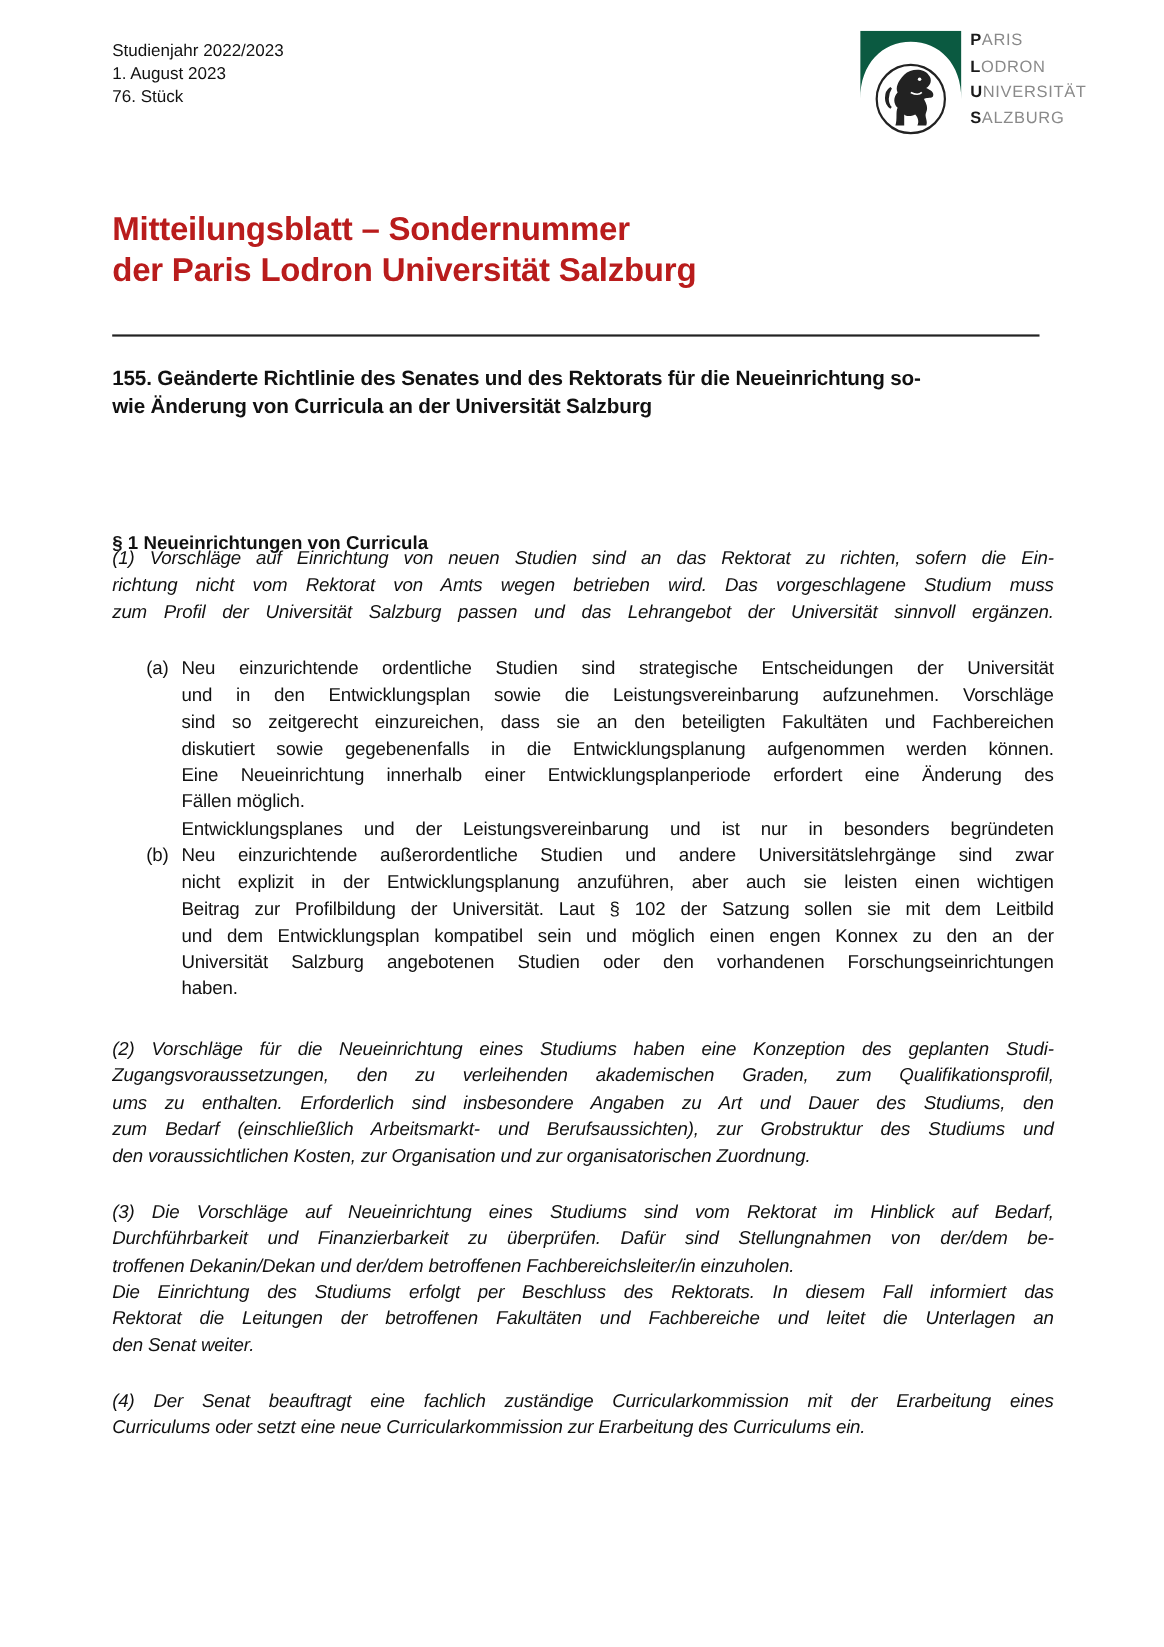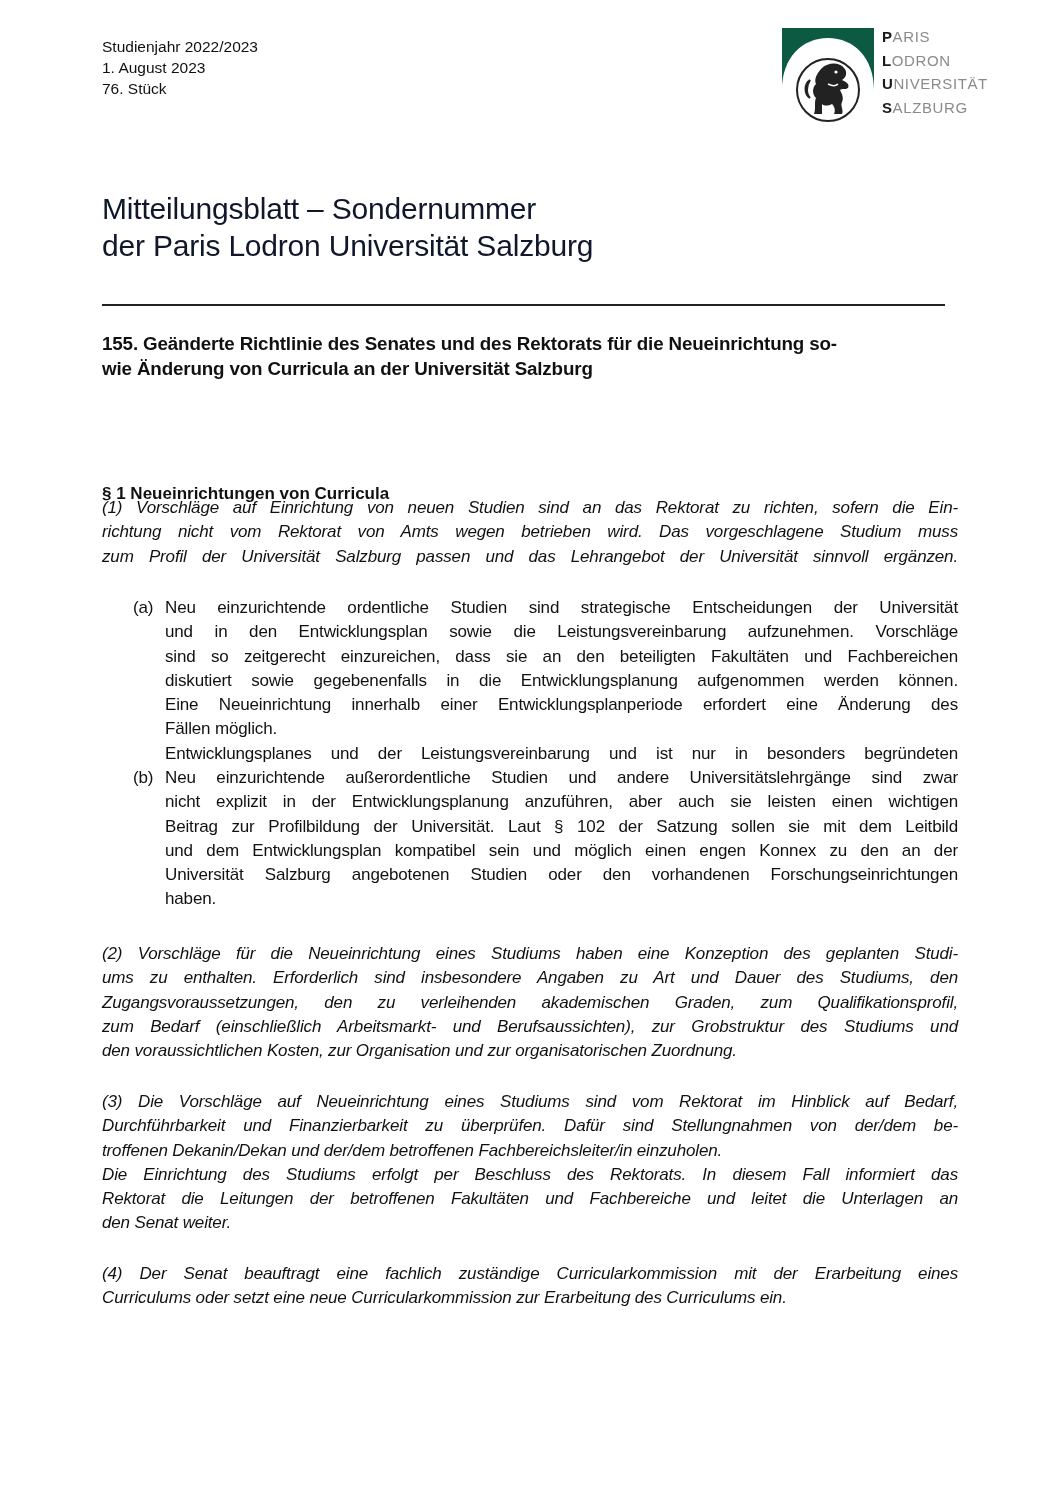--- a/index.html
+++ b/index.html
@@ -52,23 +52,23 @@
       color: #1a1a1a;
       font-weight: bold;
     }
 
     .title {
       position: absolute;
       left: 102px;
       top: 190px;
       font-size: 30px;
       line-height: 37px;
-      font-weight: normal;
+      font-weight: bold;
       letter-spacing: -0.2px;
-      color: #0f172a;
+      color: #b91c1c;
     }
     .title div { white-space: nowrap; }
 
     .rule {
       position: absolute;
       left: 102px;
       top: 304px;
       width: 843px;
       height: 0;
       border-top: 2px solid #222;
@@ -211,22 +211,22 @@
     <span class="line">nicht explizit in der Entwicklungsplanung anzuführen, aber auch sie leisten einen wichtigen</span>
     <span class="line">Beitrag zur Profilbildung der Universität. Laut § 102 der Satzung sollen sie mit dem Leitbild</span>
     <span class="line">und dem Entwicklungsplan kompatibel sein und möglich einen engen Konnex zu den an der</span>
     <span class="line">Universität Salzburg angebotenen Studien oder den vorhandenen Forschungseinrichtungen</span>
     <span class="line last">haben.</span>
   </div>
 </div>
 
 <div class="para" style="top:942px;">
   <span class="line">(2) Vorschläge für die Neueinrichtung eines Studiums haben eine Konzeption des geplanten Studi-</span>
+  <span class="line">Zugangsvoraussetzungen, den zu verleihenden akademischen Graden, zum Qualifikationsprofil,</span>
   <span class="line">ums zu enthalten. Erforderlich sind insbesondere Angaben zu Art und Dauer des Studiums, den</span>
-  <span class="line">Zugangsvoraussetzungen, den zu verleihenden akademischen Graden, zum Qualifikationsprofil,</span>
   <span class="line">zum Bedarf (einschließlich Arbeitsmarkt- und Berufsaussichten), zur Grobstruktur des Studiums und</span>
   <span class="line last">den voraussichtlichen Kosten, zur Organisation und zur organisatorischen Zuordnung.</span>
 </div>
 
 <div class="para" style="top:1090px;">
   <span class="line">(3) Die Vorschläge auf Neueinrichtung eines Studiums sind vom Rektorat im Hinblick auf Bedarf,</span>
   <span class="line">Durchführbarkeit und Finanzierbarkeit zu überprüfen. Dafür sind Stellungnahmen von der/dem be-</span>
   <span class="line last">troffenen Dekanin/Dekan und der/dem betroffenen Fachbereichsleiter/in einzuholen.</span>
   <span class="line">Die Einrichtung des Studiums erfolgt per Beschluss des Rektorats. In diesem Fall informiert das</span>
   <span class="line">Rektorat die Leitungen der betroffenen Fakultäten und Fachbereiche und leitet die Unterlagen an</span>

